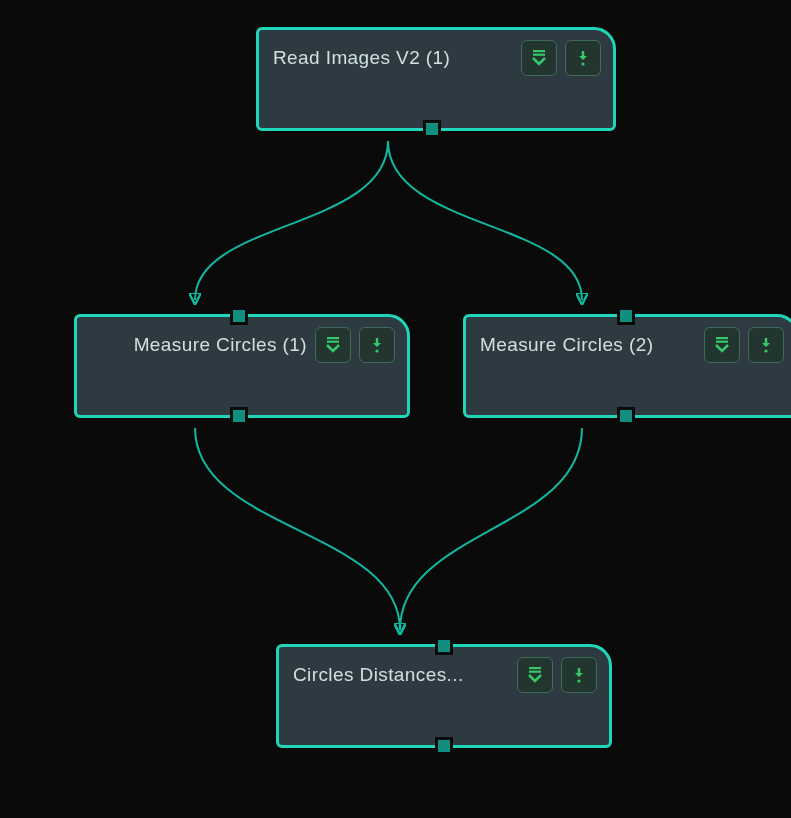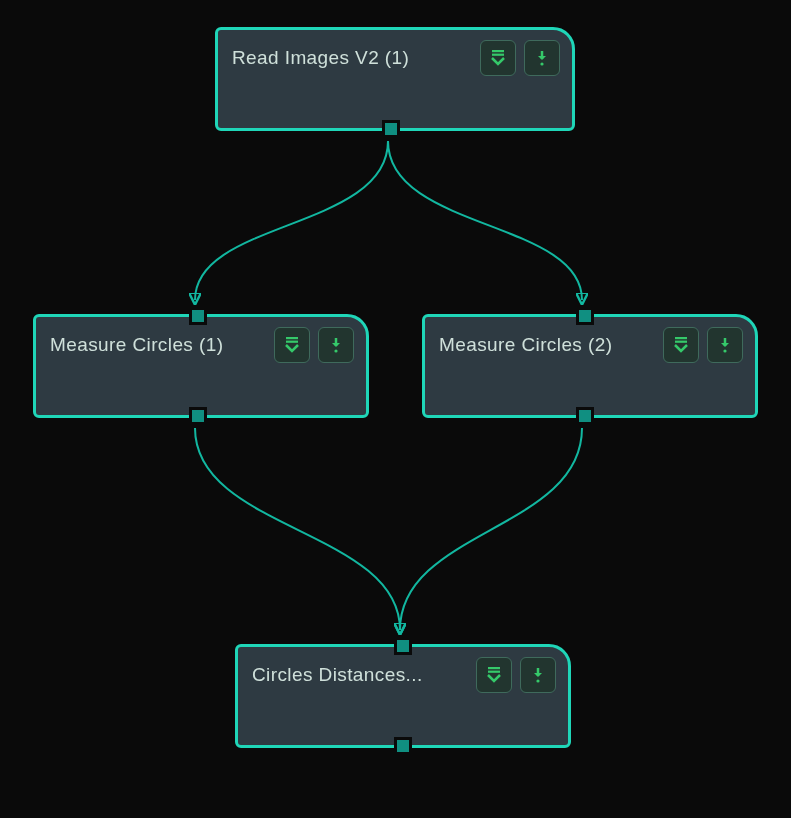--- a/index.html
+++ b/index.html
@@ -33,20 +33,21 @@
   .arrowhead {
     fill: #12b7a0;
   }
   .node {
     position: absolute;
     background: #2e3a42;
     border: 3px solid #1fd6b8;
     border-radius: 6px 22px 6px 6px;
     box-sizing: border-box;
     color: #d9e6e2;
+    margin-left: 41px;
   }
   .node-header {
     display: flex;
     align-items: center;
     padding: 10px 12px 8px 14px;
   }
   .node-title {
     font-size: 19px;
     letter-spacing: 0.4px;
     color: #cfe0da;
@@ -119,21 +120,21 @@
             <path d="M 9 2 L 9 10" stroke="#35c96a" stroke-width="2.5" fill="none"></path>
             <path d="M 5 7 L 9 11 L 13 7" fill="#35c96a"></path>
             <circle cx="9" cy="15" r="1.6" fill="#35c96a"></circle>
           </svg>
         </div>
       </div>
     </div>
     <div class="port bottom" style="left:calc(388px - 215px - 9px);"></div>
   </div>
 
-  <div class="node" style="left:33px; top:314px; width:336px; height:104px;">
+  <div class="node" style="left:33px; top:314px; width:336px; height:104px;text-align:right;">
     <div class="node-header">
       <span class="node-title">Measure Circles (1)</span>
       <div class="node-btns">
         <div class="node-btn">
           <svg width="18" height="18" viewBox="0 0 18 18">
             <rect x="3" y="1" width="12" height="2.2" fill="#35c96a"></rect>
             <rect x="3" y="4.6" width="12" height="2.2" fill="#35c96a"></rect>
             <path d="M 3 9 L 9 15 L 15 9" fill="none" stroke="#35c96a" stroke-width="2.5" stroke-linejoin="miter"></path>
           </svg>
         </div>

